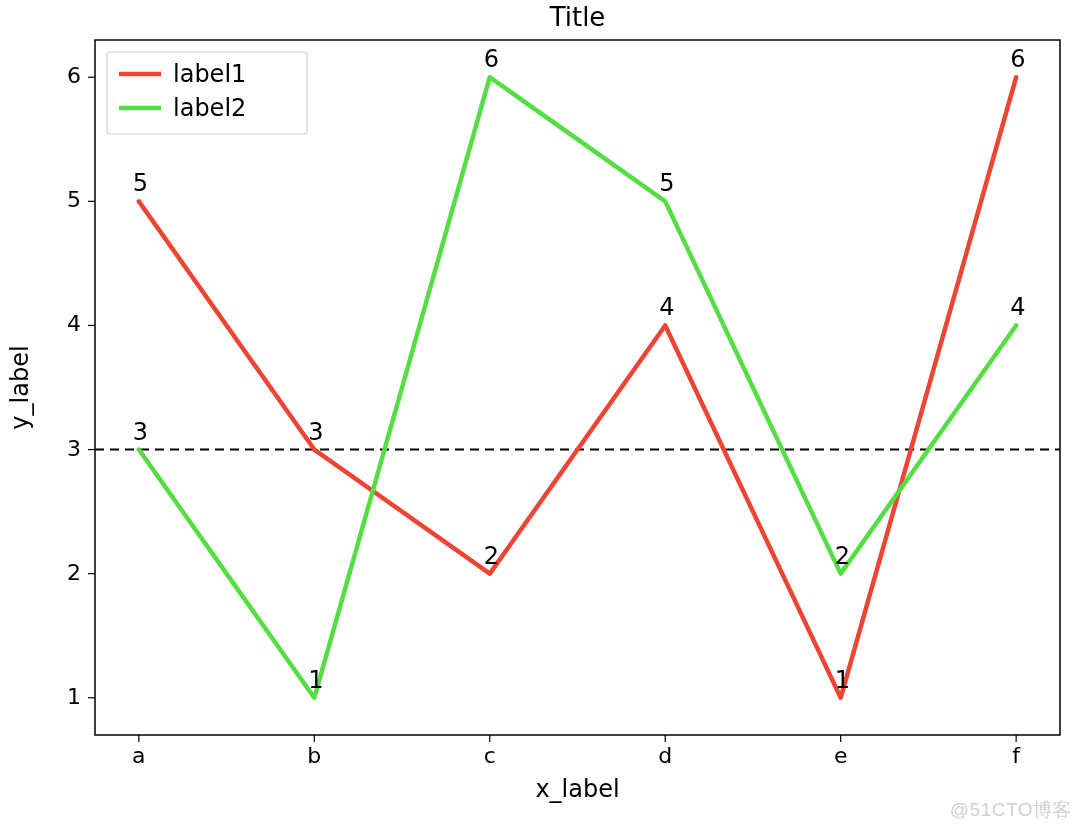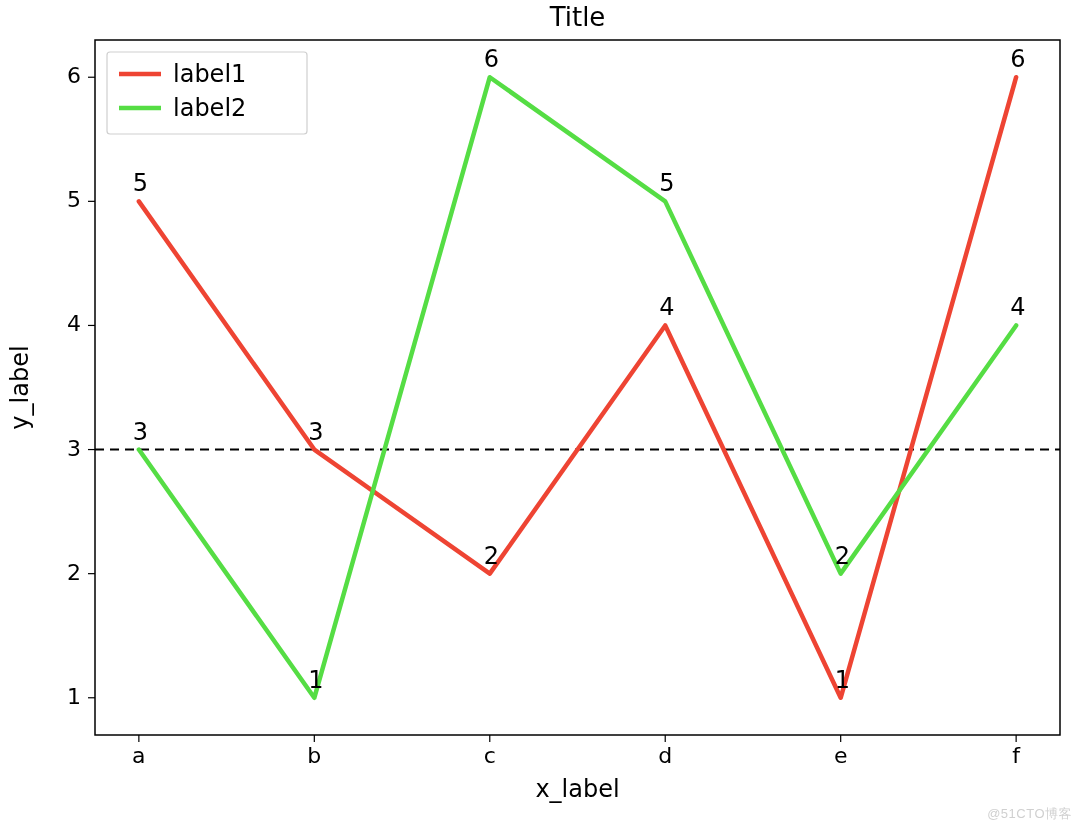--- a/index.html
+++ b/index.html
@@ -12,21 +12,21 @@
   }
   .figure {
     position: relative;
     width: 1080px;
     height: 829px;
   }
   .watermark {
     position: absolute;
     right: 8px;
     bottom: 6px;
-    font-size: 13px;
+    font-size: 19px;
     color: #d0d0d0;
     font-family: Arial, sans-serif;
     letter-spacing: 0.5px;
   }
   svg { display: block; }
   .axis-label { font-size: 24px; fill: #000; }
   .tick-label { font-size: 22px; fill: #000; }
   .title-label { font-size: 26px; fill: #000; }
   .data-label { font-size: 24px; fill: #000; }
   .legend-label { font-size: 24px; fill: #000; }

